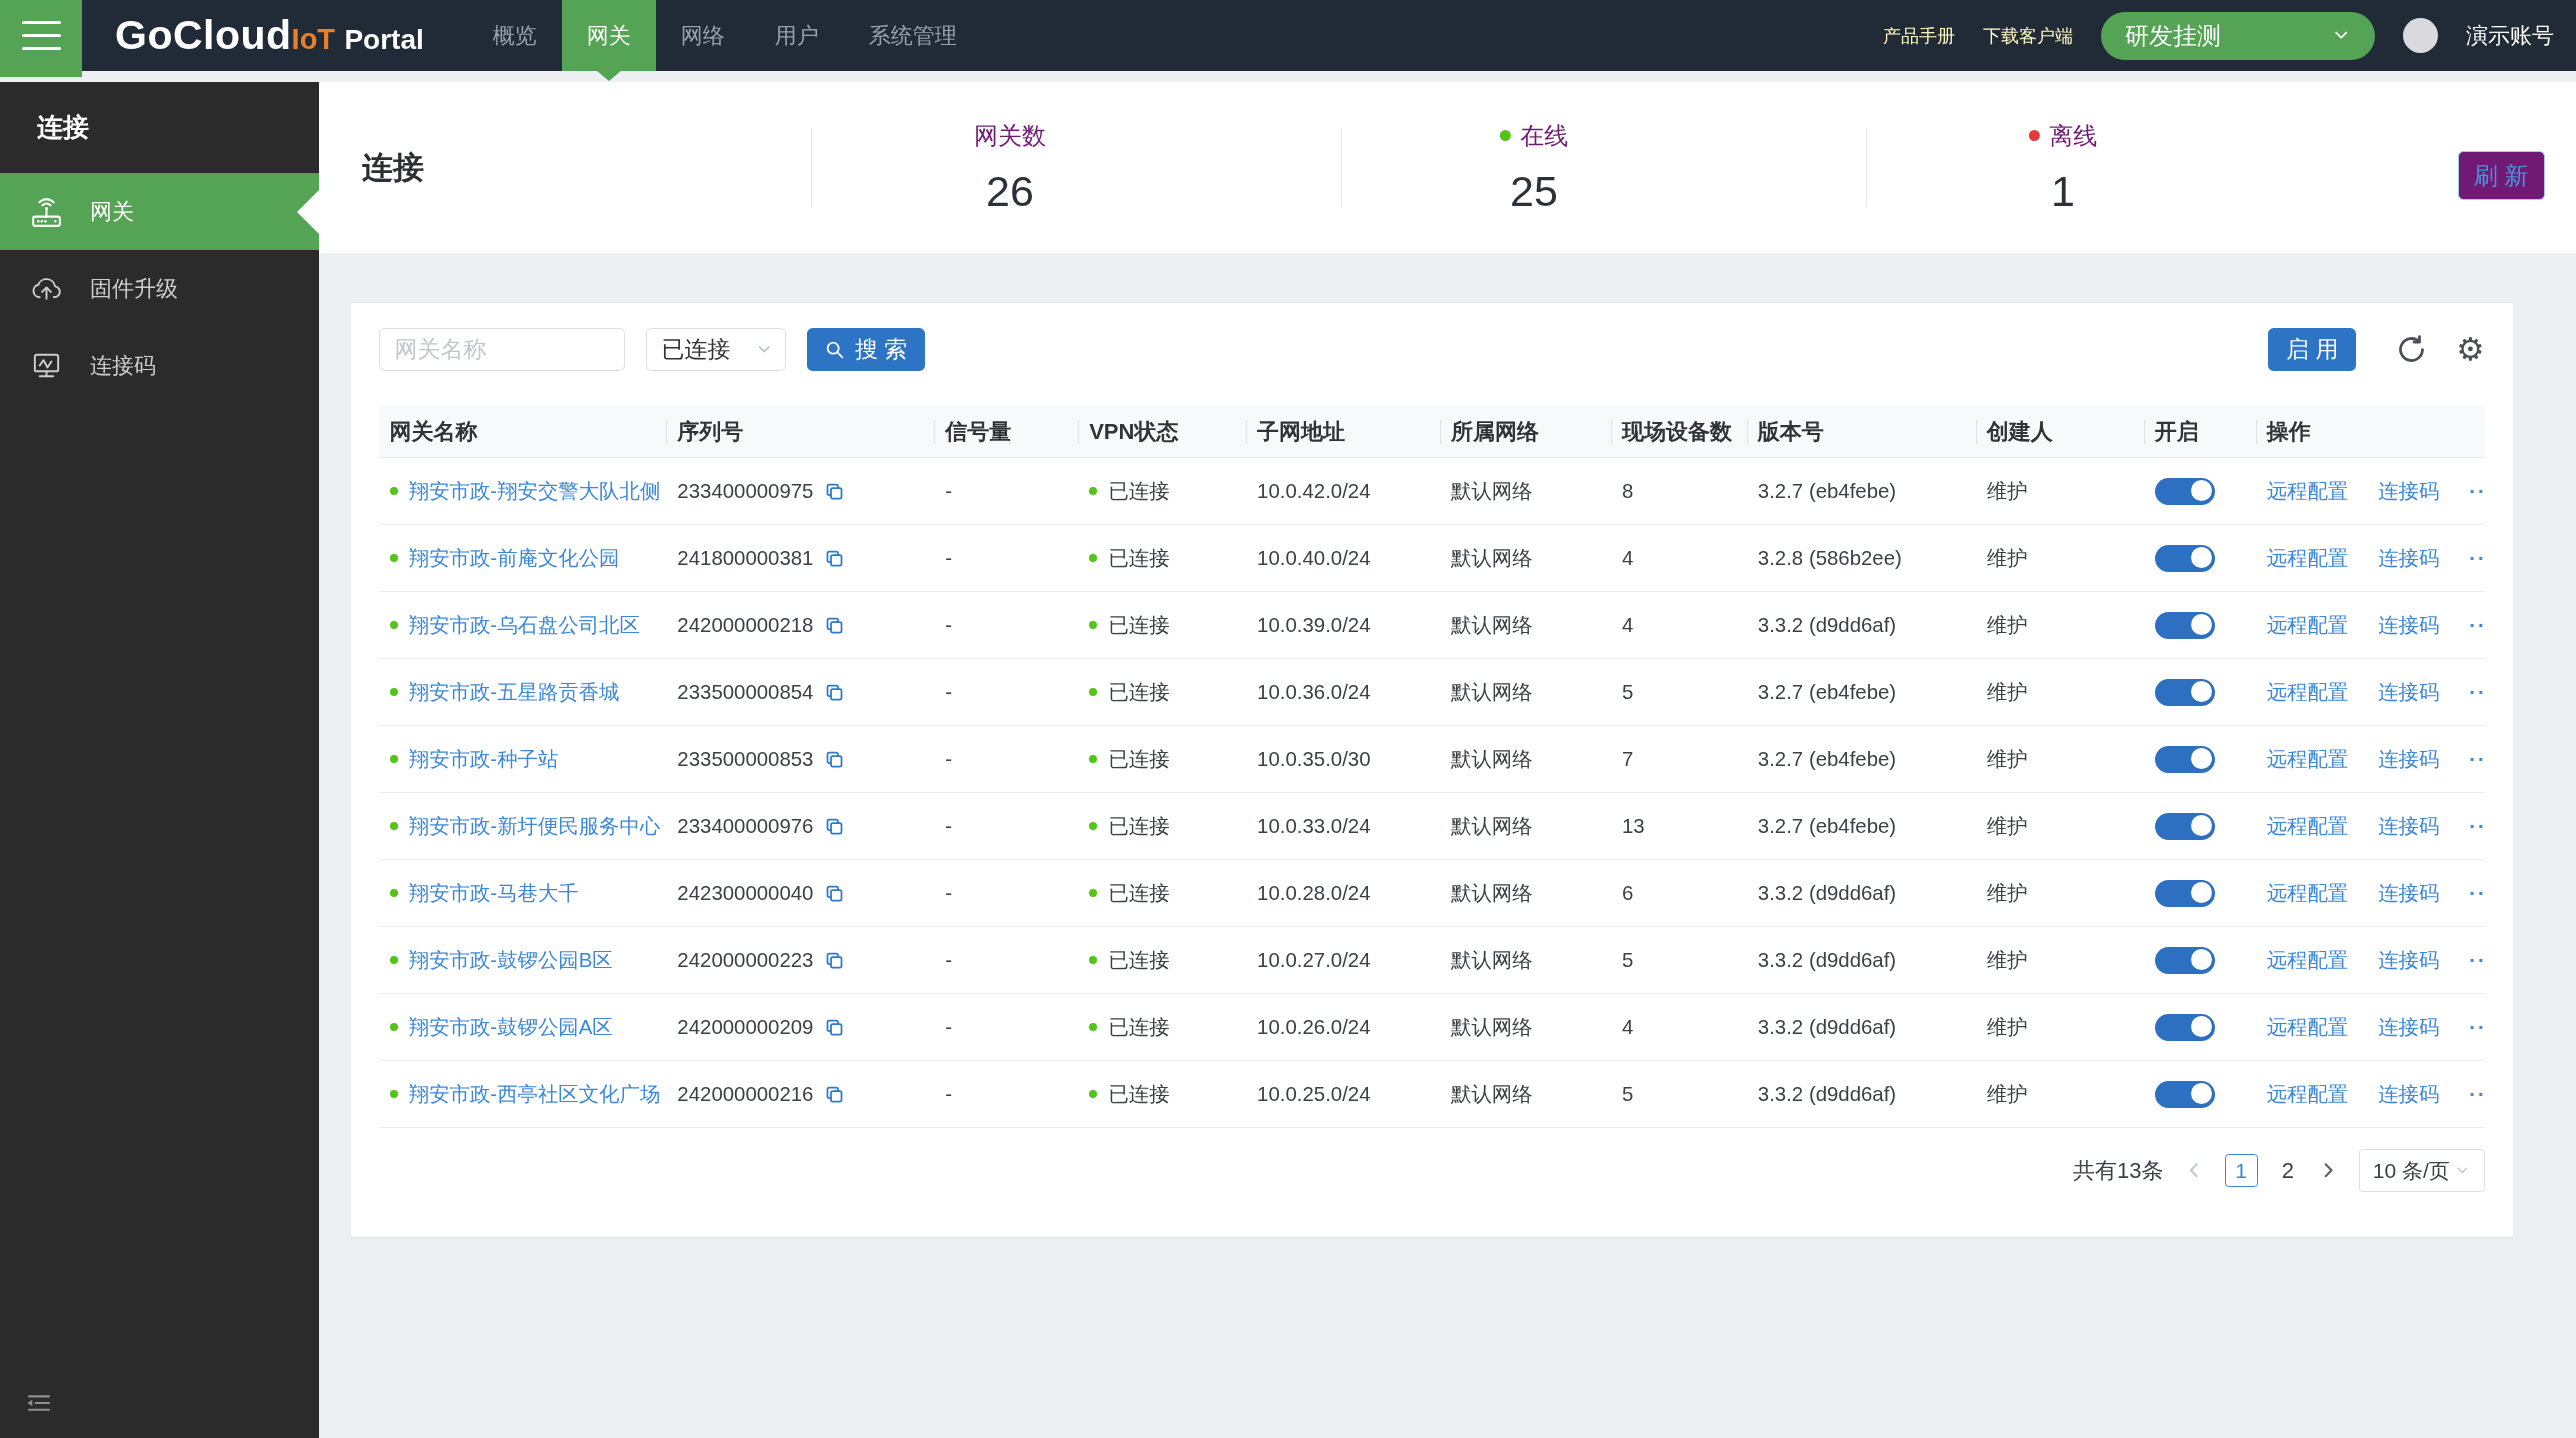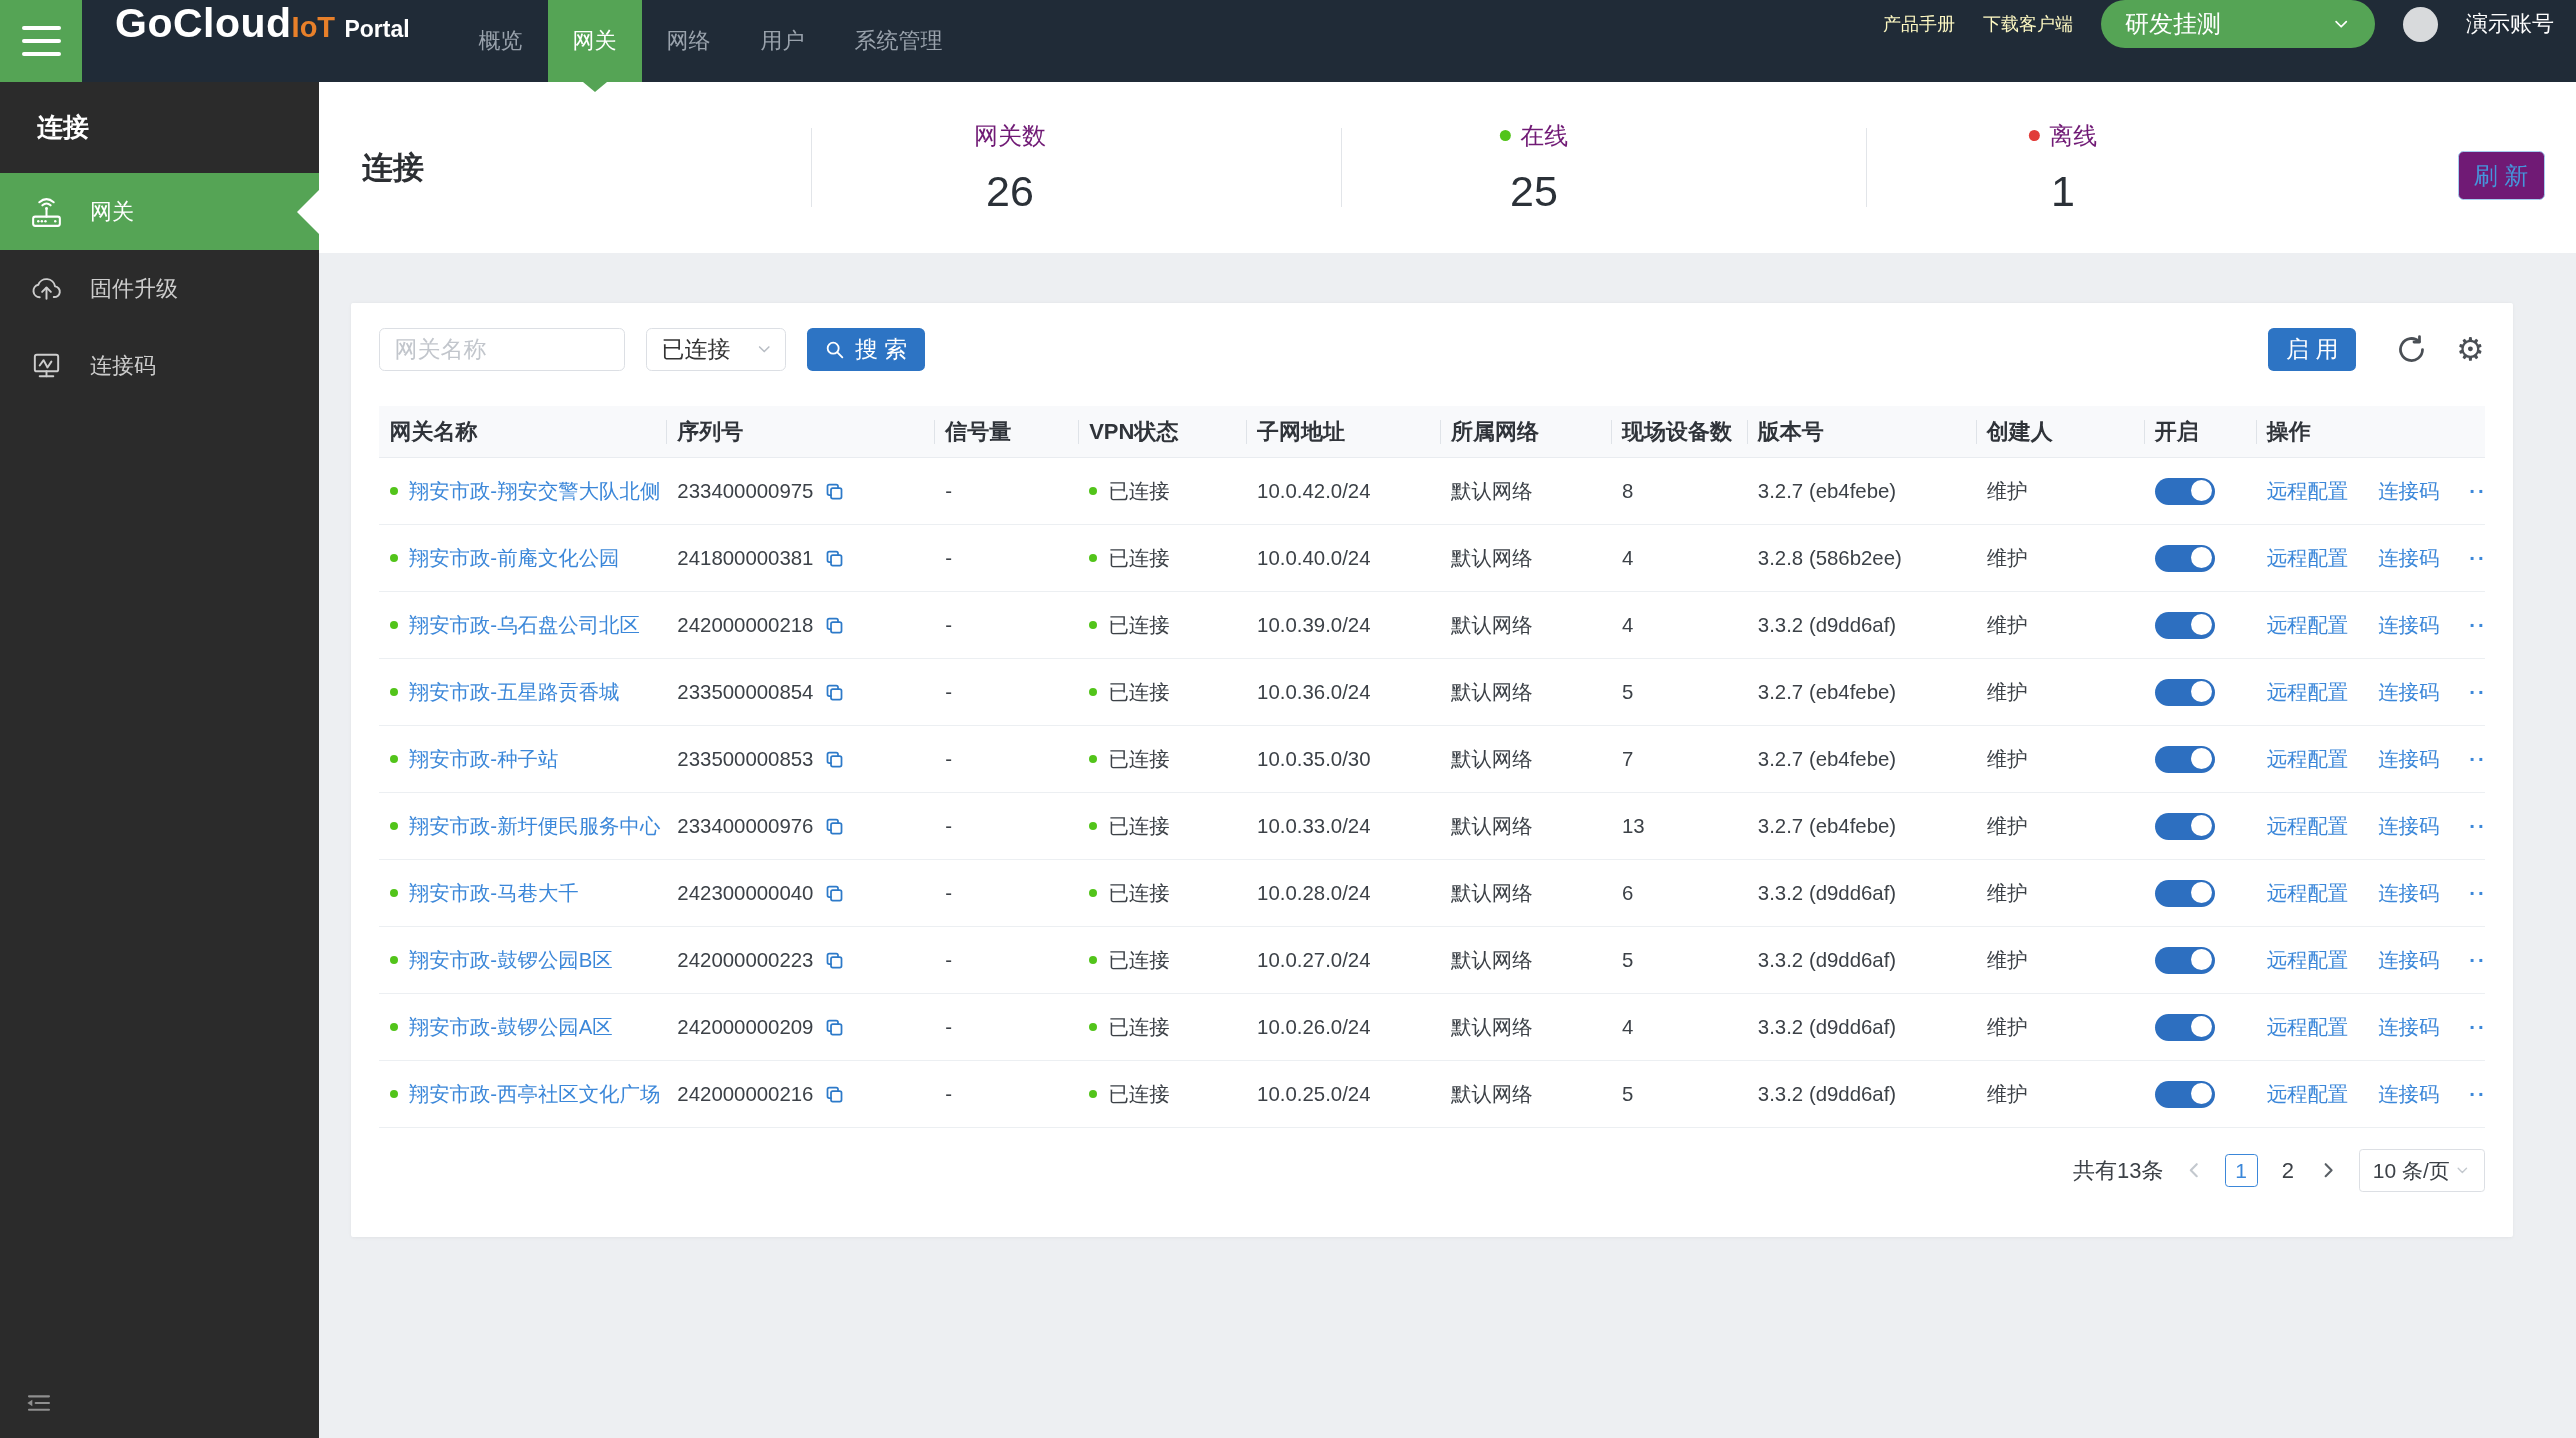--- a/index.html
+++ b/index.html
@@ -7,27 +7,27 @@
   body {
     background:#edeff2;
     font-family:"Liberation Sans","DejaVu Sans",sans-serif;
     color:#3c4147;
     overflow:hidden;
     position:relative;
   }
   a { text-decoration:none; cursor:pointer; }
 
   
-  .navbar { position:absolute; top:0; left:0; right:0; height:82px; background:#202b37; display:flex; align-items:flex-start; z-index:20; }
+  .navbar { position:absolute; top:0; left:0; right:0; height:71px; background:#202b37; display:flex; align-items:center; z-index:20; }
   .burger { width:82px; height:82px; background:#55a455; display:flex; flex-direction:column; align-items:center; justify-content:center; cursor:pointer; flex:none; }
   .burger i { display:block; width:39px; height:3.7px; background:#fff; border-radius:1.9px; margin:4.6px 0; }
   .logo { margin-left:33px; display:flex; align-items:baseline; white-space:nowrap; flex:none; }
   .logo-main { color:#fff; font-size:41px; font-weight:700; letter-spacing:0.5px; }
   .logo-iot { color:#e8802a; font-size:29px; font-weight:700; }
-  .logo-portal { color:#fff; font-size:23px; font-weight:700; margin-left:9.3px; }
+  .logo-portal { color:#fff; font-size:28px; font-weight:700; margin-left:9.3px; }
   .topnav { display:flex; align-items:stretch; height:100%; margin-left:44px; }
   .nav-item { display:flex; align-items:center; padding:0 25px; font-size:22px; color:#99a2ac; cursor:pointer; position:relative; }
   .nav-item.active { background:#55a455; color:#fff; }
   .nav-item.active::after { content:""; position:absolute; top:100%; left:50%; margin-left:-12px; width:0; height:0;
     border-left:12px solid transparent; border-right:12px solid transparent; border-top:10.2px solid #55a455; }
   .nav-right { margin-left:auto; display:flex; align-items:center; gap:28px; padding-right:22px; }
   .nav-link { color:#fef9c3; font-size:18px;font-family:Liberation Serif, serif; }
   .env-pill { width:274px; height:48px; background:#55a455; border-radius:24px; display:flex; align-items:center; justify-content:space-between; padding:0 24px; color:#fff; font-size:24px; cursor:pointer; }
   .avatar { width:35px; height:35px; border-radius:50%; background:#d8dadc; display:inline-block; cursor:pointer; }
   .account { color:#fff; font-size:22px; cursor:pointer; }

